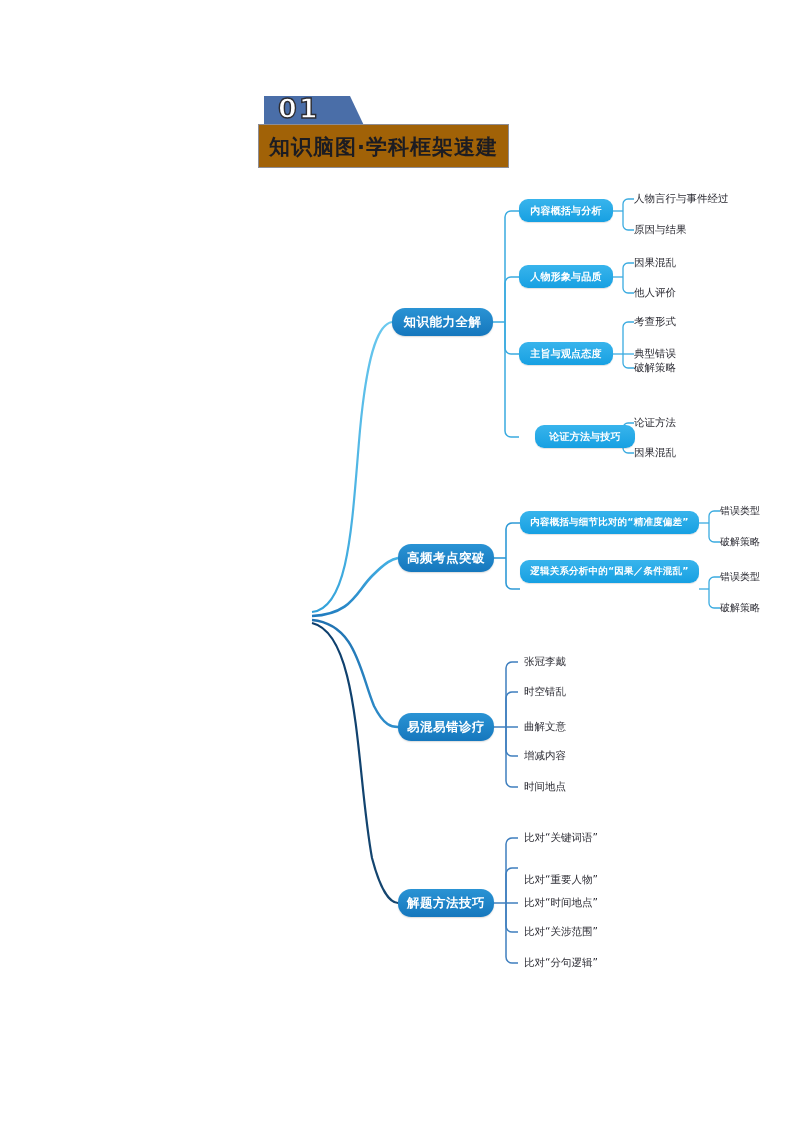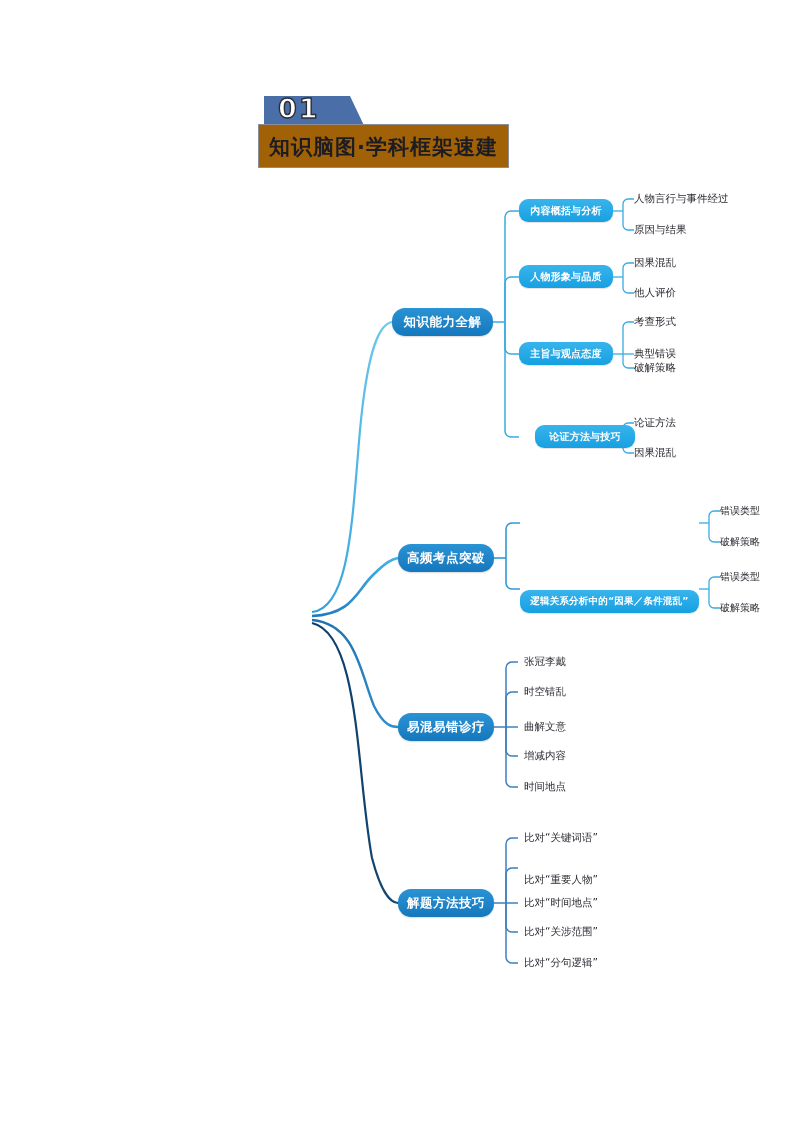--- a/index.html
+++ b/index.html
@@ -192,24 +192,27 @@
   <div class="node lvl3" style="left:535px;top:425px;width:100px;height:23px;">
     <span>论证方法与技巧</span>
   </div>
   <div class="leaf" style="left:634px;top:416px;">论证方法</div>
   <div class="leaf" style="left:634px;top:446px;">因果混乱</div>
 
   <div class="node lvl2" style="left:398px;top:544px;width:96px;height:28px;">
     <span>高频考点突破</span>
   </div>
 
+  <div class="node lvl3" style="left:520px;top:511px;width:179px;height:23px;font-size:9.5px;">
+    <span>内容概括与细节比对的“精准度偏差”</span>
+  </div>
   <div class="leaf small" style="left:720px;top:504px;">错误类型</div>
   <div class="leaf small" style="left:720px;top:535px;">破解策略</div>
 
-  <div class="node lvl3" style="left:520px;top:590px;width:179px;height:23px;font-size:9.5px;">
+  <div class="node lvl3" style="left:520px;top:560px;width:179px;height:23px;font-size:9.5px;">
     <span>逻辑关系分析中的“因果／条件混乱”</span>
   </div>
   <div class="leaf small" style="left:720px;top:570px;">错误类型</div>
   <div class="leaf small" style="left:720px;top:601px;">破解策略</div>
 
   <div class="node lvl2" style="left:398px;top:713px;width:96px;height:28px;">
     <span>易混易错诊疗</span>
   </div>
   <div class="leaf" style="left:524px;top:655px;">张冠李戴</div>
   <div class="leaf" style="left:524px;top:685px;">时空错乱</div>

